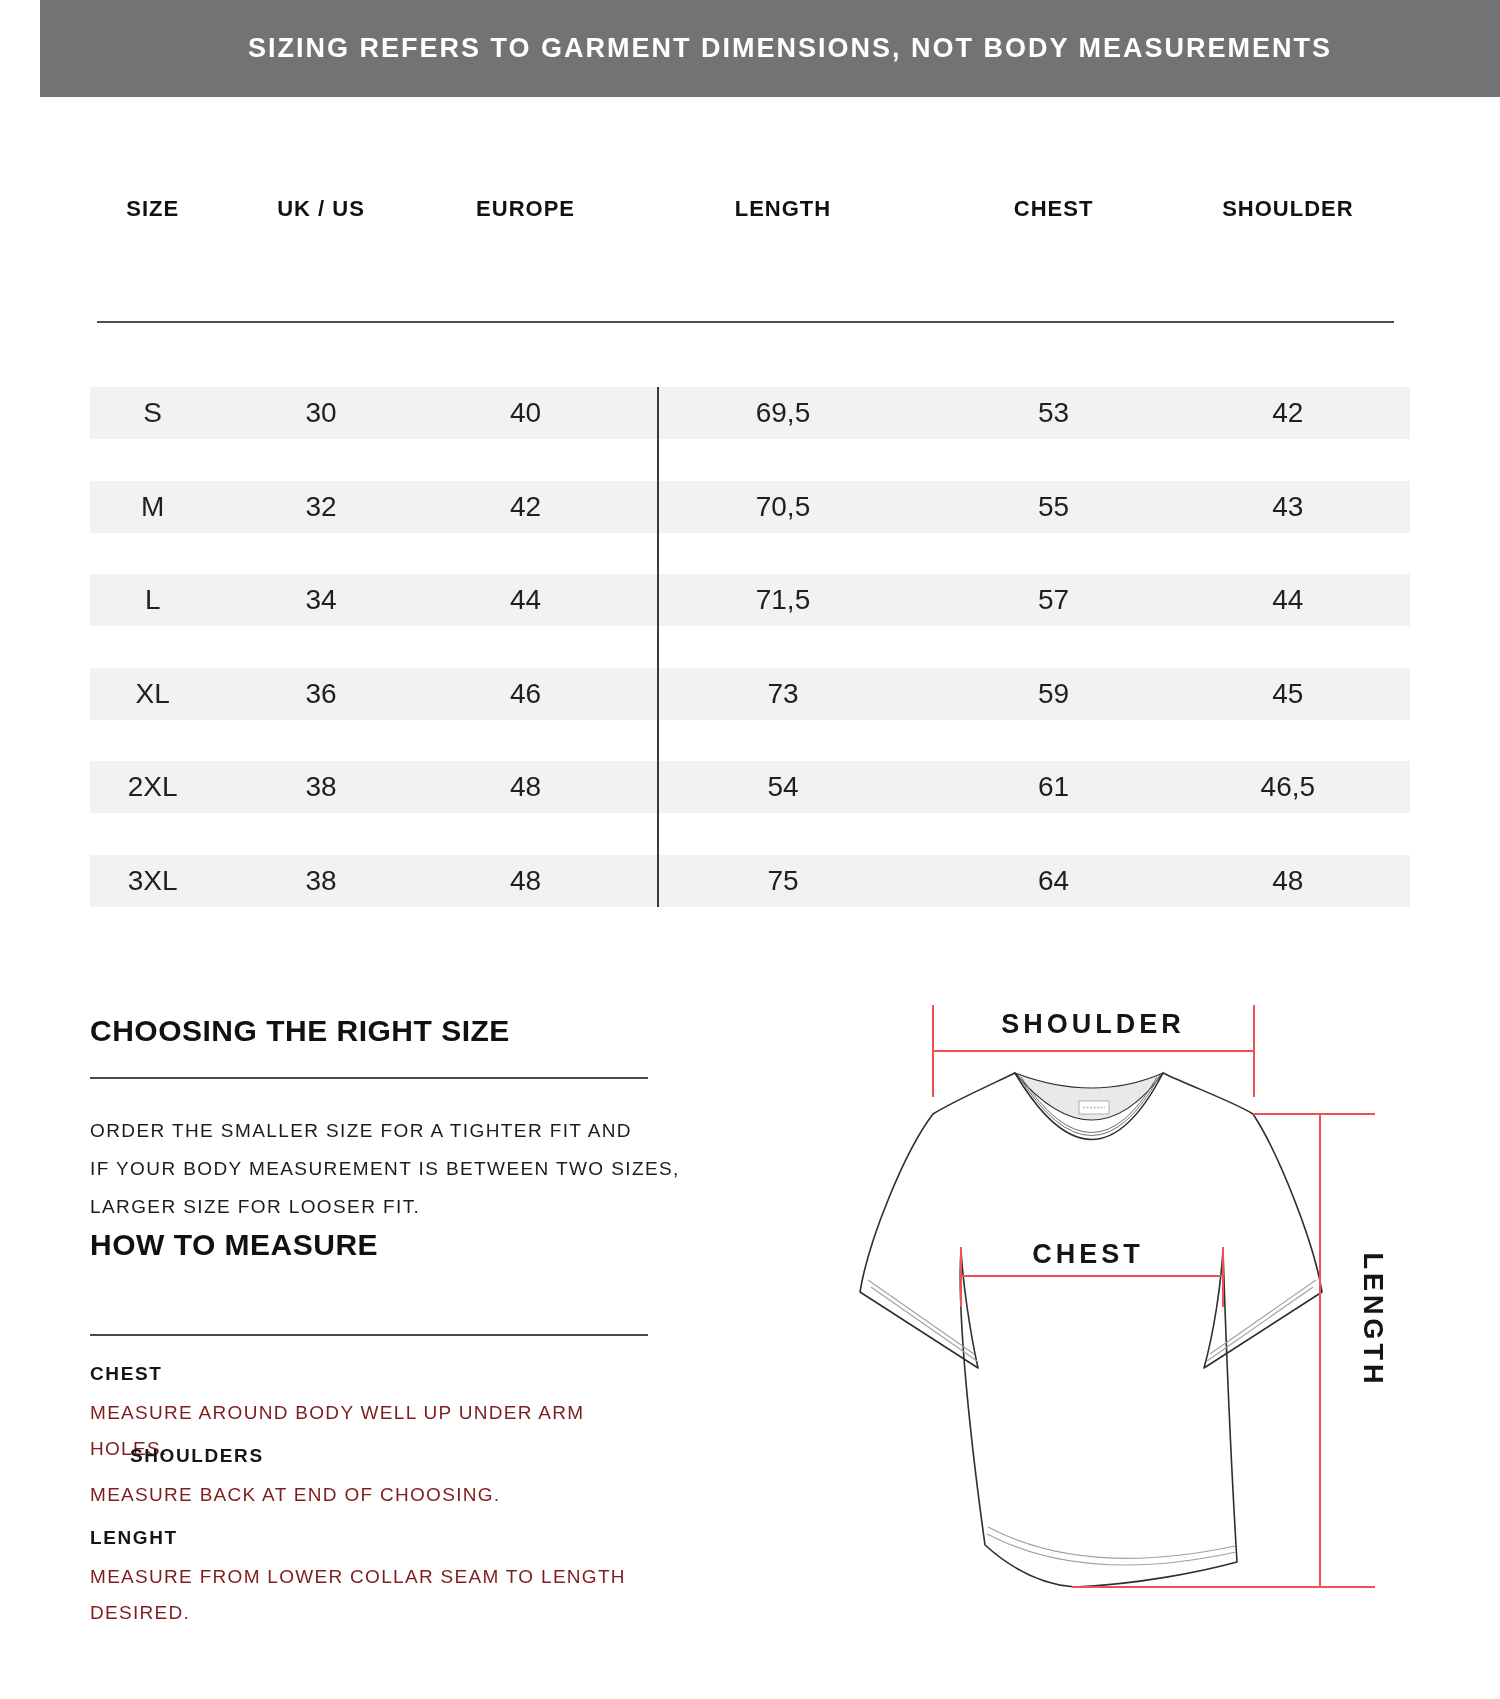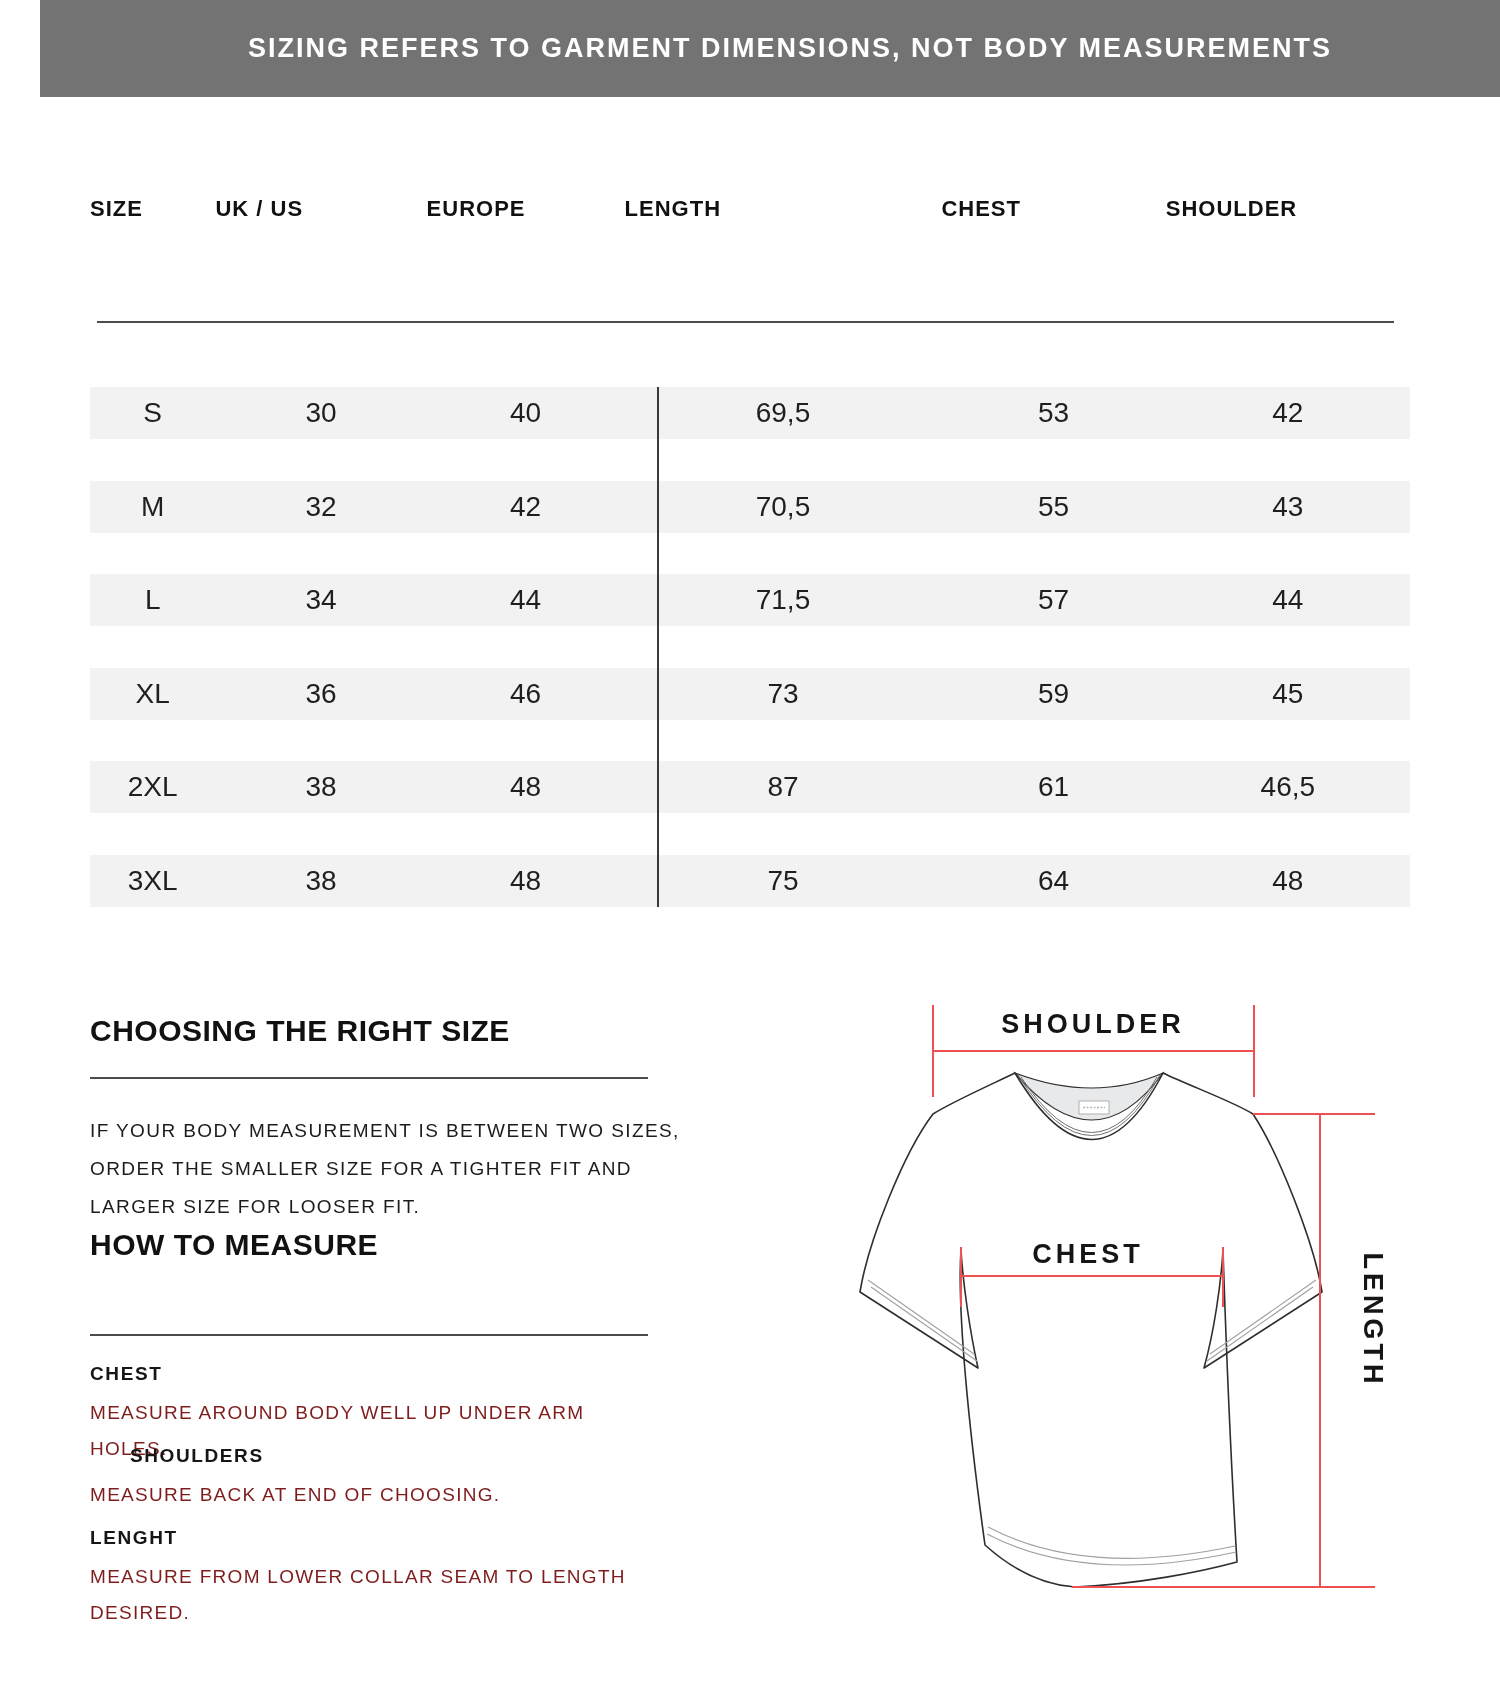--- a/index.html
+++ b/index.html
@@ -7,21 +7,21 @@
         font-family:"Liberation Sans", sans-serif;color:#1b1b1b;}
 
   
   .banner{position:absolute;left:0;top:0;width:1500px;height:97px;background:#737373;
           display:flex;align-items:center;justify-content:center;margin-left:40px;}
   .banner span{color:#fff;font-size:27px;font-weight:800;letter-spacing:2px;}
 
   
   .tablewrap{position:absolute;left:90px;top:0;width:1320px;}
   .thead{position:absolute;top:196px;left:0;width:1320px;display:flex;}
-  .th{font-size:22px;font-weight:700;letter-spacing:1px;color:#111;text-align:left;}
+  .th{font-size:22px;font-weight:700;letter-spacing:1px;color:#111;text-align:center;}
   .c0{width:9.5%;} .c1{width:16%;} .c2{width:15%;} .c3{width:24%;} .c4{width:17%;} .c5{width:18.5%;}
   .head-rule{position:absolute;top:321px;left:7px;width:1297px;height:2px;background:#4d4d4d;}
   .rows{position:absolute;top:387px;left:0;width:1320px;}
   .row{display:flex;align-items:center;height:52px;margin-bottom:41.5px;background:#f2f2f2;}
   .td{font-size:28px;font-weight:400;color:#1f1f1f;text-align:center;}
   .col-divider{position:absolute;top:387px;left:567px;width:1.5px;height:520px;background:#3a3a3a;}
 
   
   .sec-title{position:absolute;left:90px;font-size:30px;font-weight:700;letter-spacing:0.5px;color:#111;}
   .rule{position:absolute;left:90px;width:558px;height:2px;background:#4b4b4b;}
@@ -90,42 +90,42 @@
       <div class="td c2">46</div>
       <div class="td c3">73</div>
       <div class="td c4">59</div>
       <div class="td c5">45</div>
     </div>
 
     <div class="row">
       <div class="td c0">2XL</div>
       <div class="td c1">38</div>
       <div class="td c2">48</div>
-      <div class="td c3">87</div>
+      <div class="td c3">54</div>
       <div class="td c4">61</div>
       <div class="td c5">46,5</div>
     </div>
 
     <div class="row">
       <div class="td c0">3XL</div>
       <div class="td c1">38</div>
       <div class="td c2">48</div>
       <div class="td c3">75</div>
       <div class="td c4">64</div>
       <div class="td c5">48</div>
     </div>
   </div>
     <div class="col-divider"></div>
   </div>
 
   <div class="sec-title" style="top:1014px;">CHOOSING THE RIGHT SIZE</div>
   <div class="rule" style="top:1077px;"></div>
   <div class="para">
+    <div>ORDER THE SMALLER SIZE FOR A TIGHTER FIT AND</div>
     <div>IF YOUR BODY MEASUREMENT IS BETWEEN TWO SIZES,</div>
-    <div>ORDER THE SMALLER SIZE FOR A TIGHTER FIT AND</div>
     <div>LARGER SIZE FOR LOOSER FIT.</div>
   </div>
 
   <div class="sec-title" style="top:1228px;">HOW TO MEASURE</div>
   <div class="rule" style="top:1334px;"></div>
 
   <div class="m-label" style="top:1363px;">CHEST</div>
   <div class="m-text" style="top:1395px;">MEASURE AROUND BODY WELL UP UNDER ARM HOLES.</div>
 
   <div class="m-label" style="top:1445px;margin-left:40px;">SHOULDERS</div>

